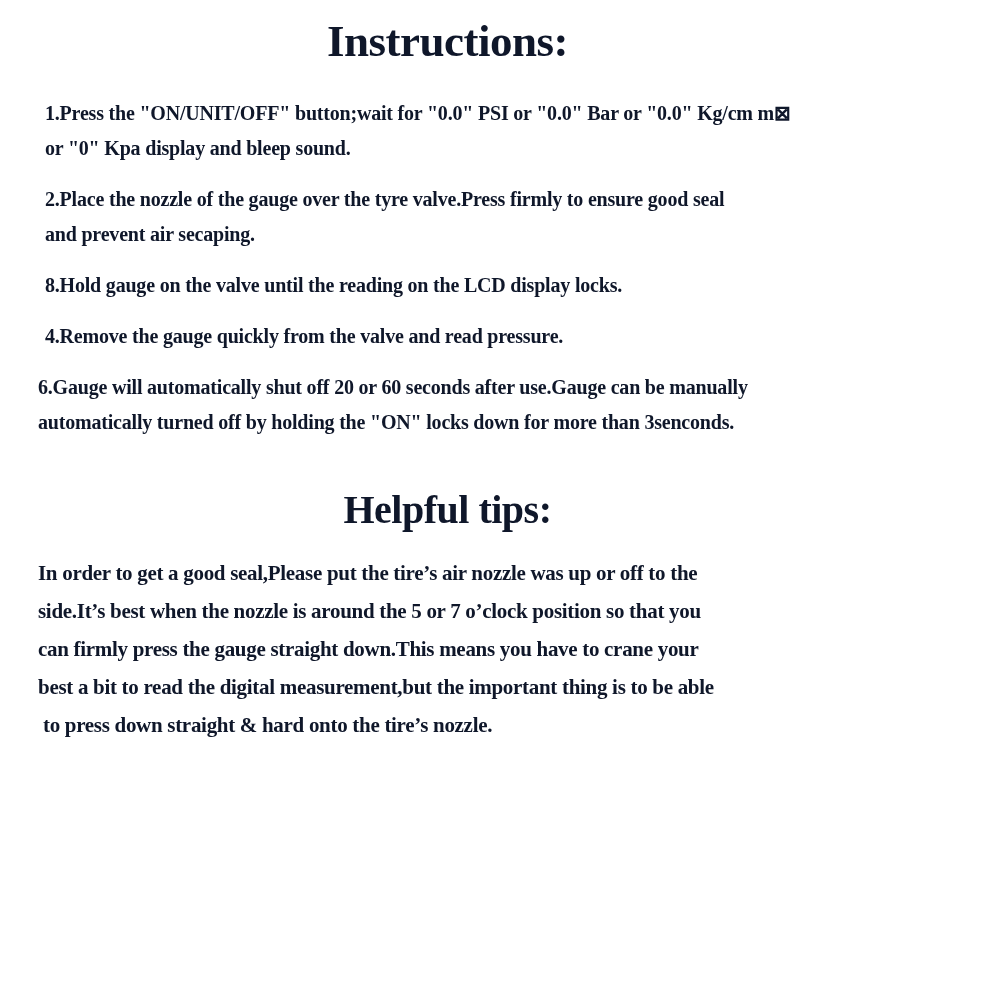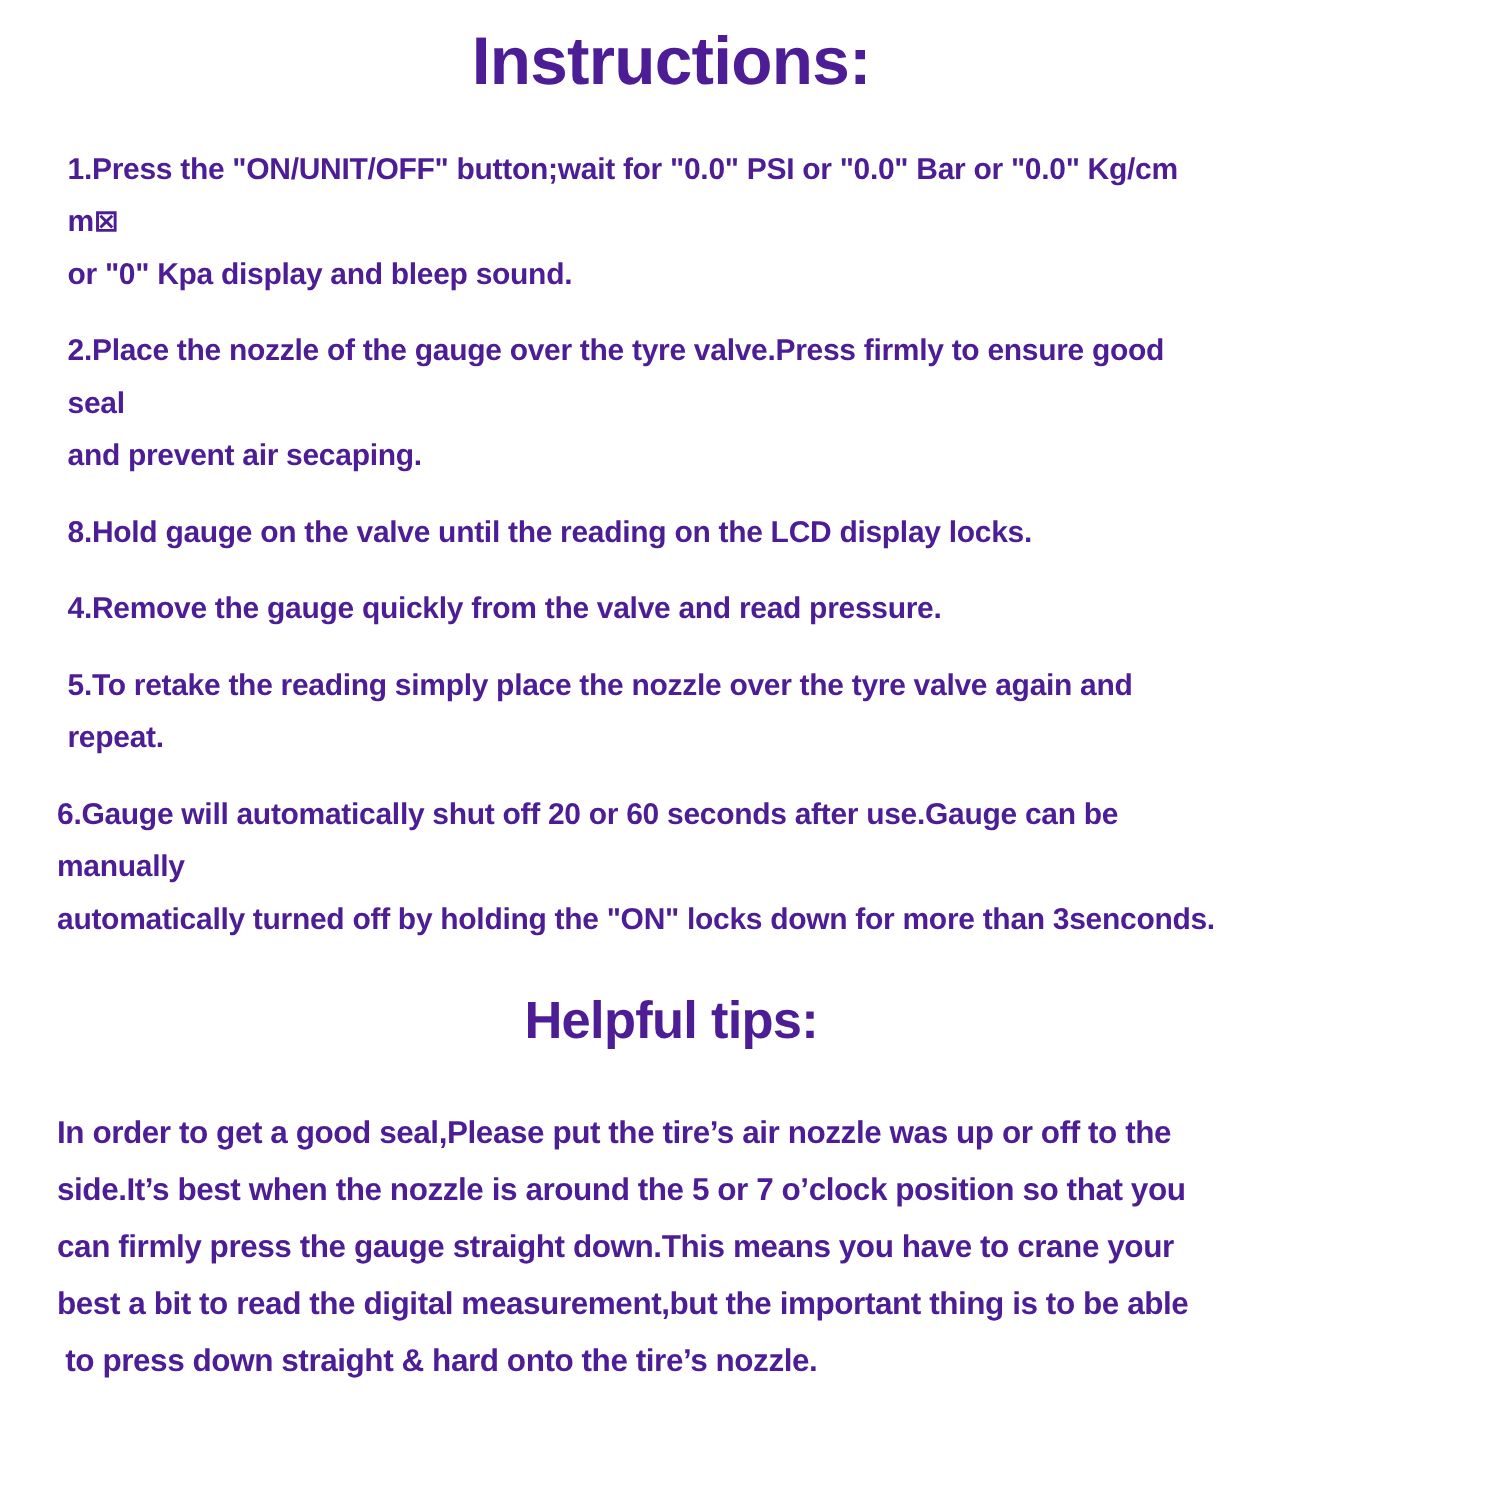--- a/index.html
+++ b/index.html
@@ -9,22 +9,23 @@
     width: 1001px;
     height: 1001px;
     overflow: hidden;
     font-family: "Liberation Sans", "DejaVu Sans", sans-serif;
   }
   .page {
     width: 823px;
     height: 1001px;
     box-sizing: border-box;
     padding-top: 16px;
-    color: #4c1d95;
+    color: #0f172a;
     font-weight: bold;
+    font-family: Liberation Serif, serif;
   }
   .main-title {
     margin: 0;
     width: 895px;
     text-align: center;
     font-size: 45px;
     line-height: 50px;
     letter-spacing: -0.5px;
     font-weight: bold;
   }
@@ -38,30 +39,30 @@
     font-size: 20px;
     line-height: 35px;
     letter-spacing: -0.2px;
   }
   .item .line {
     display: block;
     white-space: pre-wrap;
   }
   .item-6 { margin-left: -7px; }
   .tips-title {
-    margin: 30px 0 0 0;
+    margin: 50px 0 0 0;
     width: 895px;
     text-align: center;
-    font-size: 35px;
+    font-size: 40px;
     line-height: 40px;
     letter-spacing: -0.5px;
     font-weight: bold;
   }
   .tips-body {
-    margin-top: 36px;
+    margin-top: 24px;
     padding-left: 38px;
     padding-right: 8px;
     font-size: 21px;
     line-height: 38px;
     letter-spacing: -0.3px;
   }
   .tips-body .line {
     display: block;
     white-space: pre-wrap;
   }
@@ -86,23 +87,20 @@
     </p>
 
     <p class="item">
       <span class="line">8.Hold gauge on the valve until the reading on the LCD display locks.</span>
     </p>
 
     <p class="item">
       <span class="line">4.Remove the gauge quickly from the valve and read pressure.</span>
     </p>
 
-    <p class="item">
-      <span class="line">5.To retake the reading simply place the nozzle over the tyre valve again and repeat.</span>
-    </p>
 
     <p class="item item-6">
       <span class="line">6.Gauge will automatically shut off 20 or 60 seconds after use.Gauge can be manually</span>
       <span class="line">automatically turned off by holding the "ON" locks down for more than 3senconds.</span>
     </p>
 
   </div>
 
   <h2 class="tips-title">Helpful tips:</h2>
 

